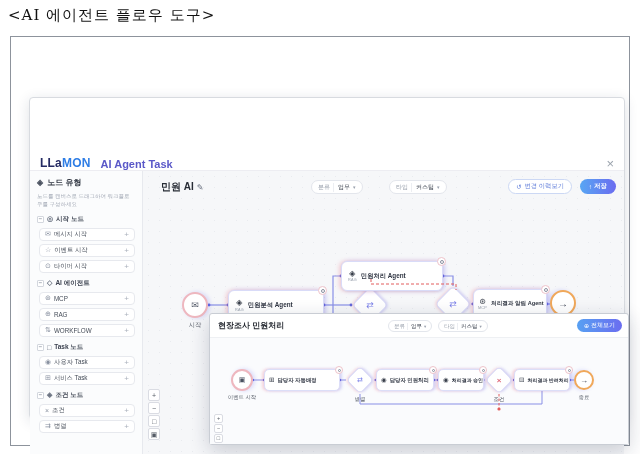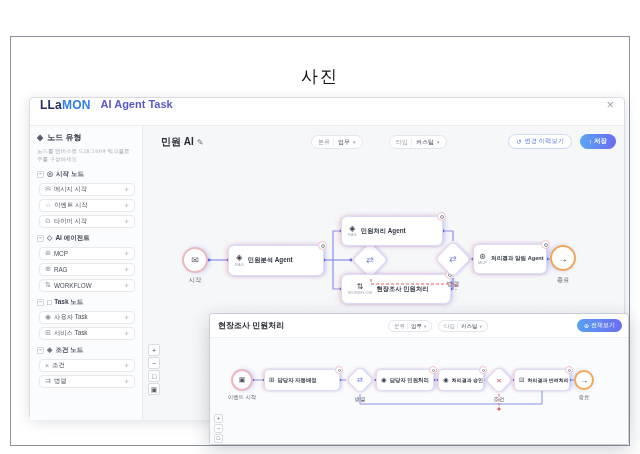--- a/index.html
+++ b/index.html
@@ -12,22 +12,22 @@
 
   .frame { position:absolute; left:10px; top:36px; width:620px; height:410px;
            border:1px solid #8d939c; background:#fff; }
   .photo-label { position:absolute; left:0; right:0; top:28px; text-align:center;
                  font-size:17px; color:#111; letter-spacing:2px; }
 
   
   .window { position:absolute; left:18px; top:60px; width:596px; height:322px;
             background:#fff; border:1px solid #d8dbe0; border-radius:4px;
             box-shadow:0 3px 14px rgba(30,40,70,.14); z-index:1; }
-  .win-header { height:28px; display:flex; align-items:flex-start; padding:0 10px;
-                border-bottom:1px solid #ededf2; }
+  .win-header { height:28px; display:flex; align-items:flex-end; padding:0 10px;
+                border-bottom:1px solid #ededf2;margin-top:45px; }
   .brand { font-size:12px; font-weight:bold; letter-spacing:.2px; }
   .brand .b1 { color:#252b63; } .brand .b2 { color:#2e7de5; }
   .app-title { margin-left:10px; font-size:11px; font-weight:bold; color:#5a58c8; }
   .win-close { margin-left:auto; color:#9aa2ac; font-size:13px; line-height:1; cursor:default; }
 
   .win-body { display:flex; height:294px; }
 
   
   .sidebar { width:113px; border-right:1px solid #e7e9ee; background:#fbfcfd;
              padding:6px 7px; overflow:hidden; flex:none; }
@@ -120,23 +120,23 @@
   .plabel { position:absolute; text-align:center; font-size:5.4px; color:#565d68; }
   .pctrls button { width:9px; height:9px; font-size:5.5px; }
 
   .redlink { position:absolute; left:0; top:0; pointer-events:none; z-index:2; }
 </style>
 </head>
 <body>
 
 <div class="stage">
 
+  <div class="caption">&lt;AI 에이전트 플로우 도구&gt;</div>
 
   <div class="frame">
-    <div class="photo-label">사진</div>
 
     <div class="window">
       <div class="win-header">
         <span class="brand">
           <span class="b1">LLa</span><span class="b2">MON</span>
         </span>
         <span class="app-title">AI Agent Task</span>
         <span class="win-close">×</span>
       </div>
 

